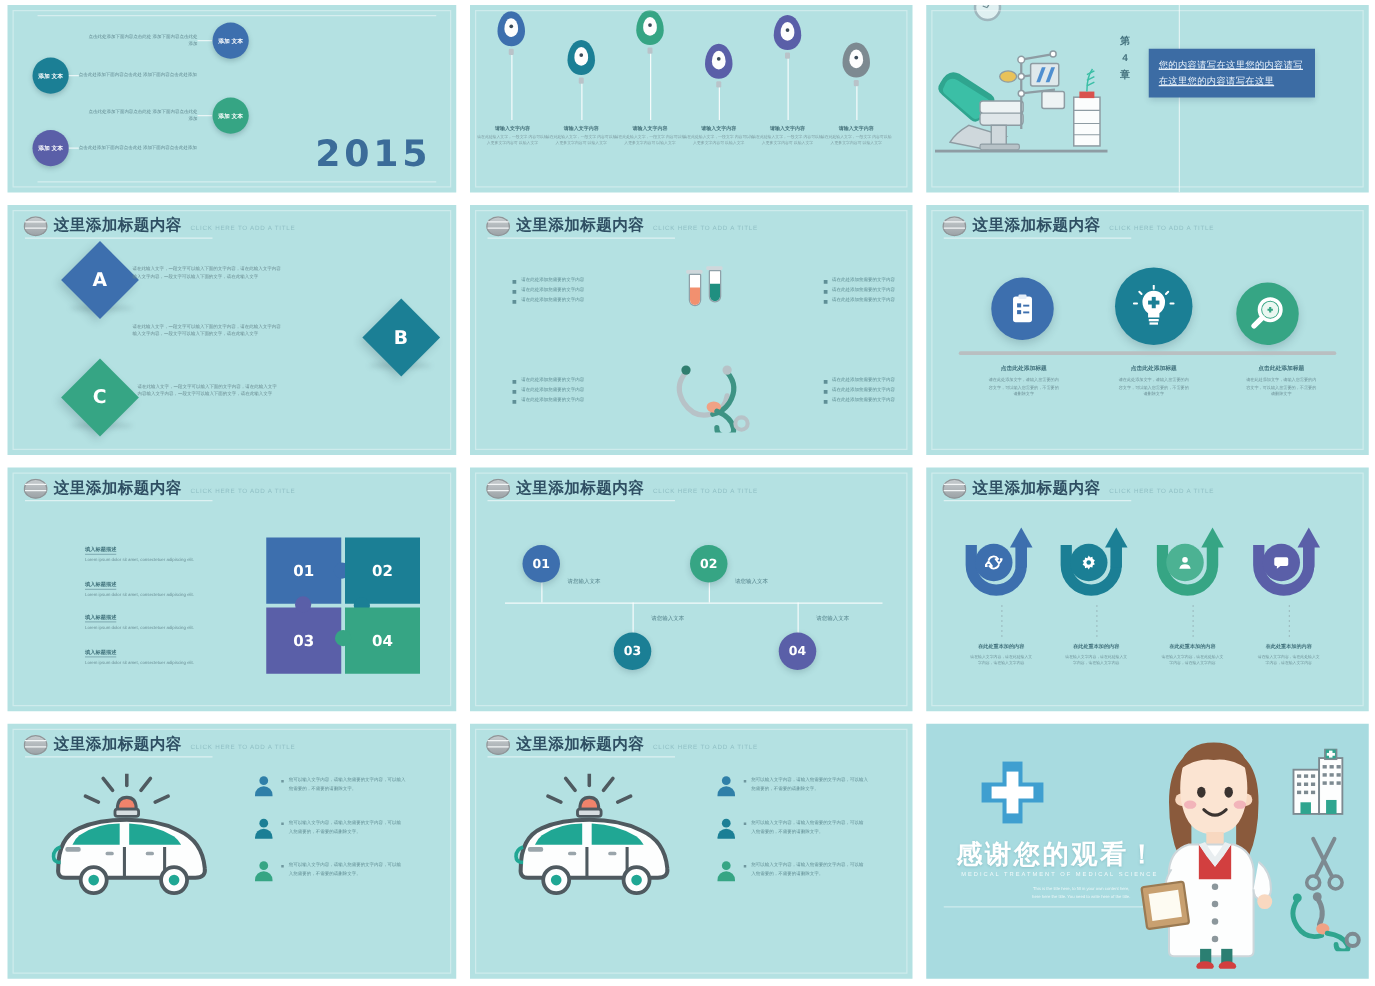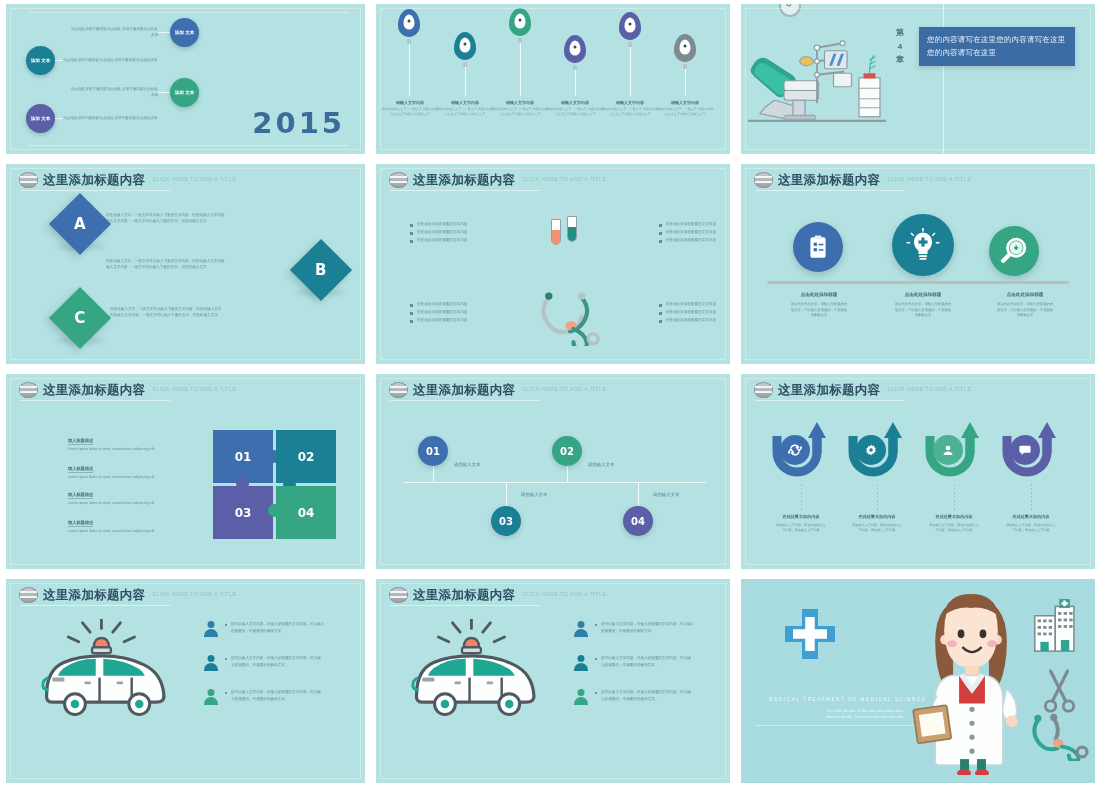--- a/index.html
+++ b/index.html
@@ -26,21 +26,21 @@
     position:relative;
     width:100%; height:100%;
     background:#b4e1e2;
     overflow:hidden;
   }
   .canvas.inset::after{
     content:"";position:absolute;left:4px;top:4px;right:4px;bottom:4px;
     border:1px solid rgba(255,255,255,.35);pointer-events:none;
   }
   
-  .hdr { position:absolute; left:13px; top:8px; display:flex; gap:5px;}
+  .hdr { position:absolute; left:13px; top:8px; display:flex; align-items:center; gap:5px;}
   .hdr .logo {
     width:19px;height:16px;border-radius:50%;
     background:linear-gradient(#c9ced1,#9aa1a5);
     position:relative; flex:none;
     box-shadow:inset 0 0 0 1px #8e9598;
   }
   .hdr .logo:before{content:"";position:absolute;left:1px;top:4px;width:17px;height:1.6px;background:#f2f5f6;}
   .hdr .logo:after{content:"";position:absolute;left:1px;top:9px;width:17px;height:1.6px;background:#f2f5f6;}
   .hdr .h-main { font-size:12.5px; font-weight:bold; color:#2f4f63; letter-spacing:.3px; white-space:nowrap;}
   .hdr .h-sub { font-size:5px; color:#8fbfc4; letter-spacing:.6px; white-space:nowrap; margin-left:2px; margin-top:4px;}
@@ -88,24 +88,25 @@
 
   
   .s3 .clock{position:absolute;left:38px;top:-9px;width:22px;height:22px;border-radius:50%;
     border:2px solid #9fb6bd;background:#dff0f1;}
   .s3 .clock:before{content:"";position:absolute;left:50%;top:50%;width:1.4px;height:6px;background:#6d8b93;transform-origin:bottom;transform:translate(-50%,-100%) rotate(30deg);}
   .s3 .clock:after{content:"";position:absolute;left:50%;top:50%;width:1.4px;height:4px;background:#6d8b93;transform-origin:bottom;transform:translate(-50%,-100%) rotate(-70deg);}
   .s3 .divider{position:absolute;left:202px;top:0;bottom:0;width:1px;background:rgba(255,255,255,.6);}
   .s3 .chap{position:absolute;left:148px;top:22px;width:22px;text-align:center;
     font-size:8px;font-weight:bold;color:#44727e;line-height:1.7;}
   .s3 .block{
-    position:absolute;left:178px;top:23px;width:156px;
+    position:absolute;left:178px;top:35px;width:133px;
     background:#3c6ca4;color:#eaf3fb;padding:7px 8px;
     font-size:7.4px;line-height:1.7;letter-spacing:.3px;
     box-shadow:0 2px 5px rgba(30,60,90,.2);
+    text-decoration:underline;
   }
 
   
   .s4 .dia{
     position:absolute;width:44px;height:44px;transform:rotate(45deg);
     display:flex;align-items:center;justify-content:center;
     box-shadow:0 4px 7px rgba(40,70,80,.2);
   }
   .s4 .dia span{transform:rotate(-45deg);color:#fff;font-size:15px;font-weight:bold;font-family:"DejaVu Sans",sans-serif;}
   .s4 .shadow{position:absolute;width:50px;height:5px;border-radius:50%;background:rgba(60,90,95,.17);filter:blur(2px);}
@@ -887,20 +888,21 @@
 入您需要的，不需要的请删除文字。</div>
         </div>
       </div>
     </div>
   </div>
 
   <div class="slide s12">
     <div class="canvas" style="background:#a8dbe0;">
       <div class="cross"></div>
       <div class="crossin"></div>
+      <div class="ty">感谢您的观看！</div>
       <div class="en">MEDICAL TREATMENT OF MEDICAL SCIENCE</div>
       <div class="lead" style="white-space:pre-line;">This is the title here, to fill in your own content here,
 here here the title. You need to write here of the title.</div>
       <div class="ul"></div>
 
       <svg class="hosp" viewBox="0 0 60 58">
         <rect x="4" y="18" width="22" height="38" fill="#fdfefe" stroke="#7d8a91" stroke-width="1.6"></rect>
         <rect x="26" y="8" width="20" height="48" fill="#fdfefe" stroke="#7d8a91" stroke-width="1.6"></rect>
         <rect x="31" y="0" width="10" height="9" fill="#2fa58f" stroke="#7d8a91" stroke-width="1.4"></rect>
         <rect x="34.5" y="1.6" width="3" height="6" fill="#fdfefe"></rect>

